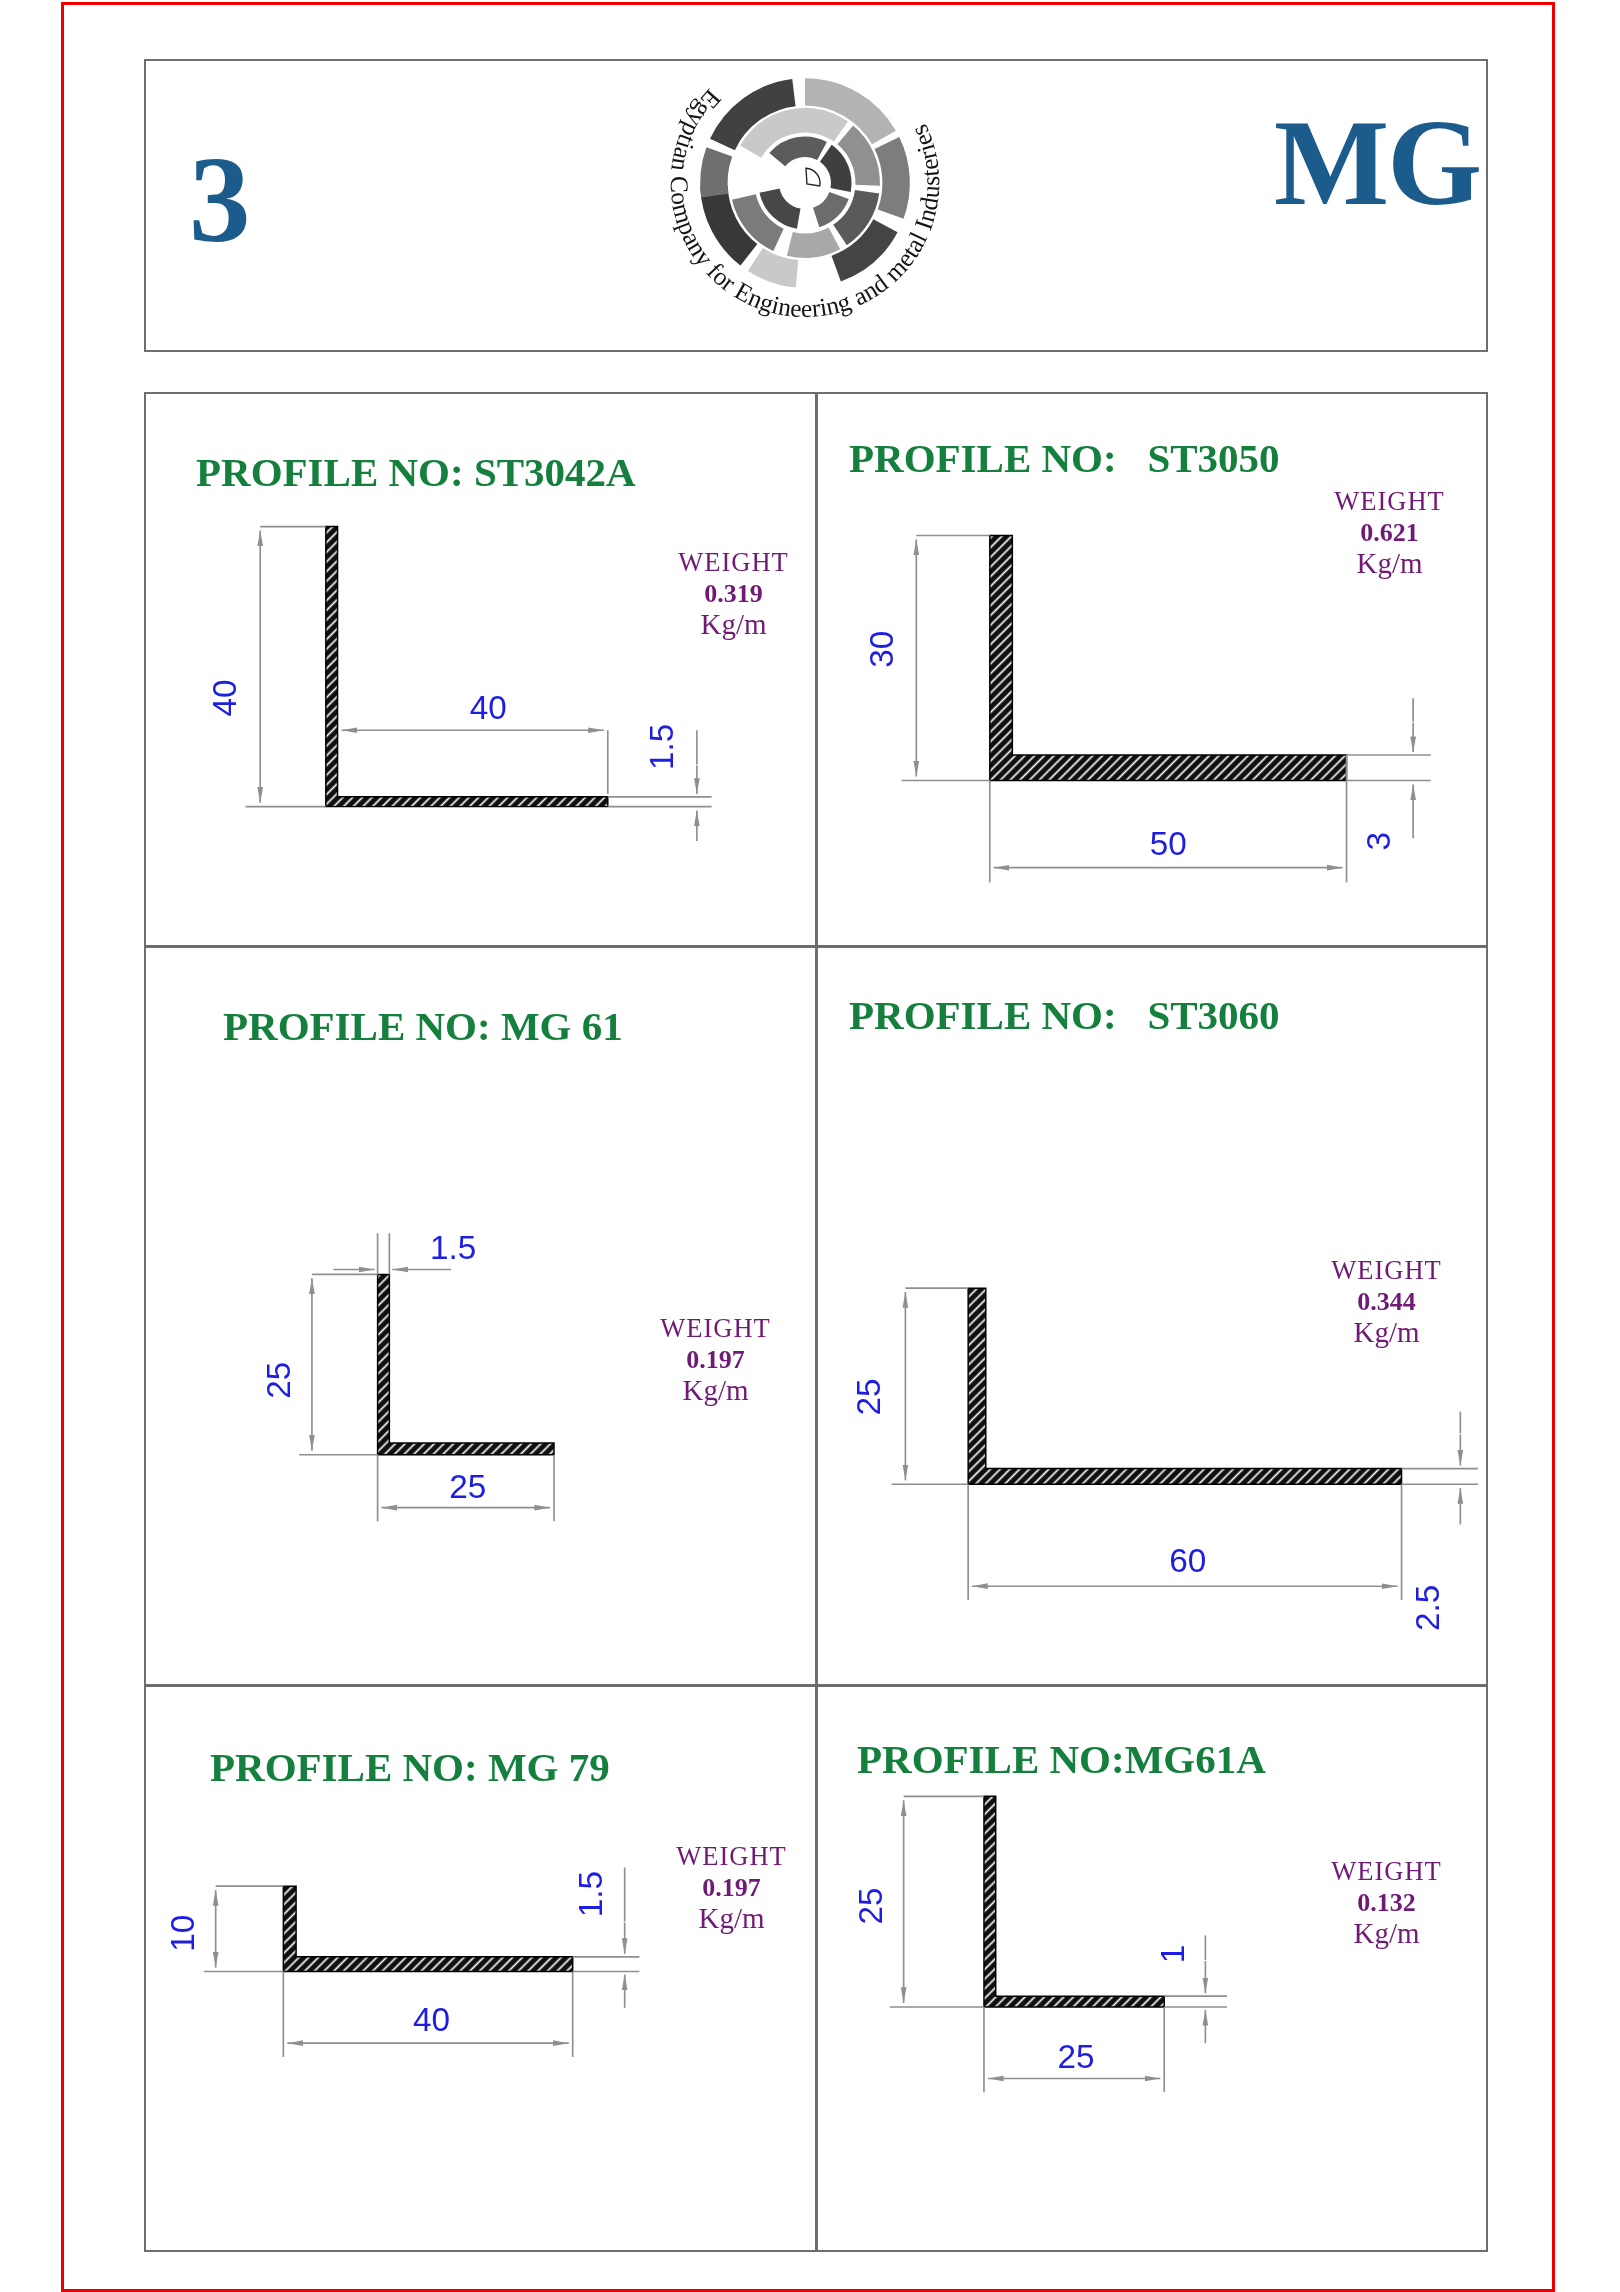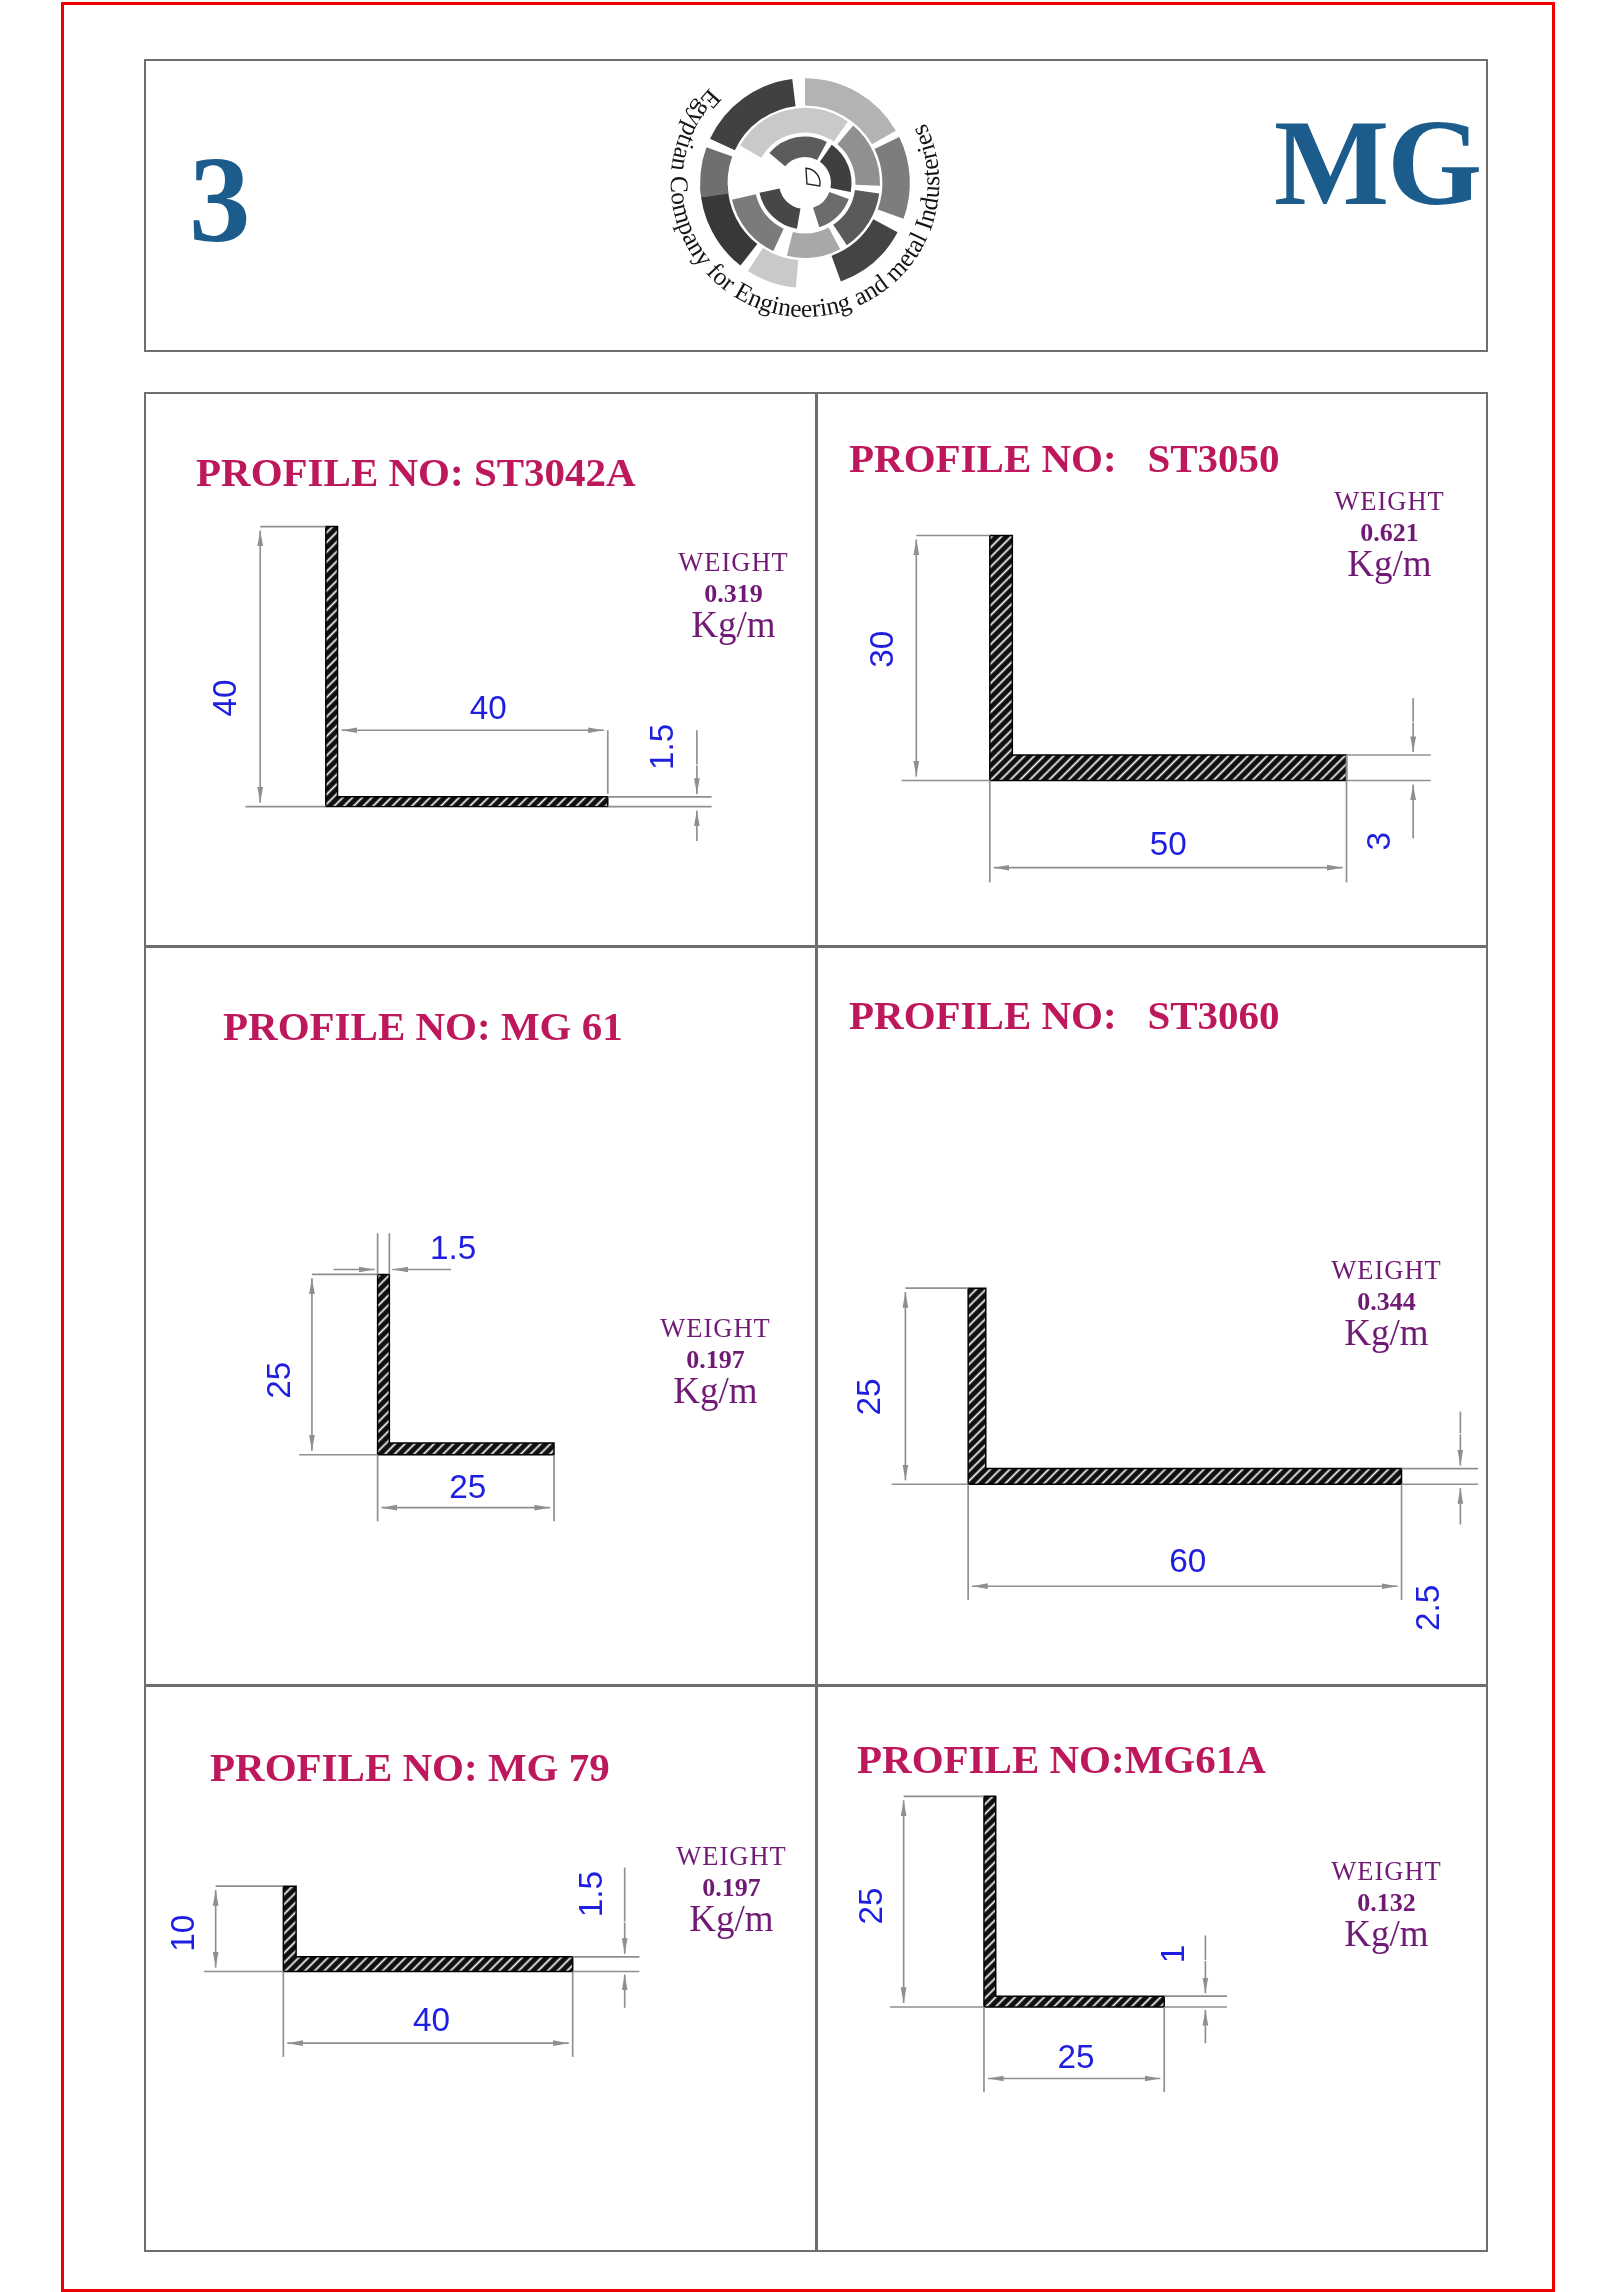--- a/index.html
+++ b/index.html
@@ -10,26 +10,26 @@
               border:3.9px solid #ee0000;}
   .gray-box{position:absolute;border:2.9px solid #6e6e6e;background:#ffffff;}
   .header-box{left:144px;top:59px;width:1340px;height:289px;}
   .main-box{left:144px;top:392px;width:1340px;height:1856px;}
   .vdiv{position:absolute;left:815px;top:392px;width:2.9px;height:1859px;background:#6e6e6e;}
   .hdiv{position:absolute;left:144px;width:1343px;height:2.9px;background:#6e6e6e;}
   .page-num{position:absolute;left:189px;top:145px;font-size:123px;line-height:0.9;
             font-weight:bold;color:#1c5c8c;}
   .brand{position:absolute;left:1274px;top:108px;font-size:122px;line-height:0.9;
          font-weight:bold;color:#1c5c8c;letter-spacing:-2px;text-align:center;}
-  .title{position:absolute;font-size:41px;font-weight:bold;color:#be185d;
+  .title{position:absolute;font-size:41px;font-weight:bold;color:#15803d;
          line-height:1;white-space:pre;}
   .weight{position:absolute;text-align:center;color:#701a75;}
   .weight .lab{display:block;font-size:26.5px;letter-spacing:1px;line-height:31px;}
   .weight .val{display:block;font-size:26px;font-weight:bold;line-height:31px;}
-  .weight .unit{display:block;font-size:37px;line-height:31px;}
+  .weight .unit{display:block;font-size:29px;line-height:31px;}
   svg .dim{font-family:"Liberation Sans", sans-serif;font-size:34px;fill:#1e1ee0;}
   svg .ln{stroke:#8f8f8f;stroke-width:1.7;fill:none;}
   svg .shape{fill:url(#hatch);stroke:#000000;stroke-width:1.5;}
   .logo-svg{position:absolute;left:659px;top:37px;width:292px;height:292px;}
   .logo-text{font-family:"Liberation Serif", serif;font-size:26px;fill:#141414;}
 </style>
 </head>
 <body>
 
 <div class="page">

